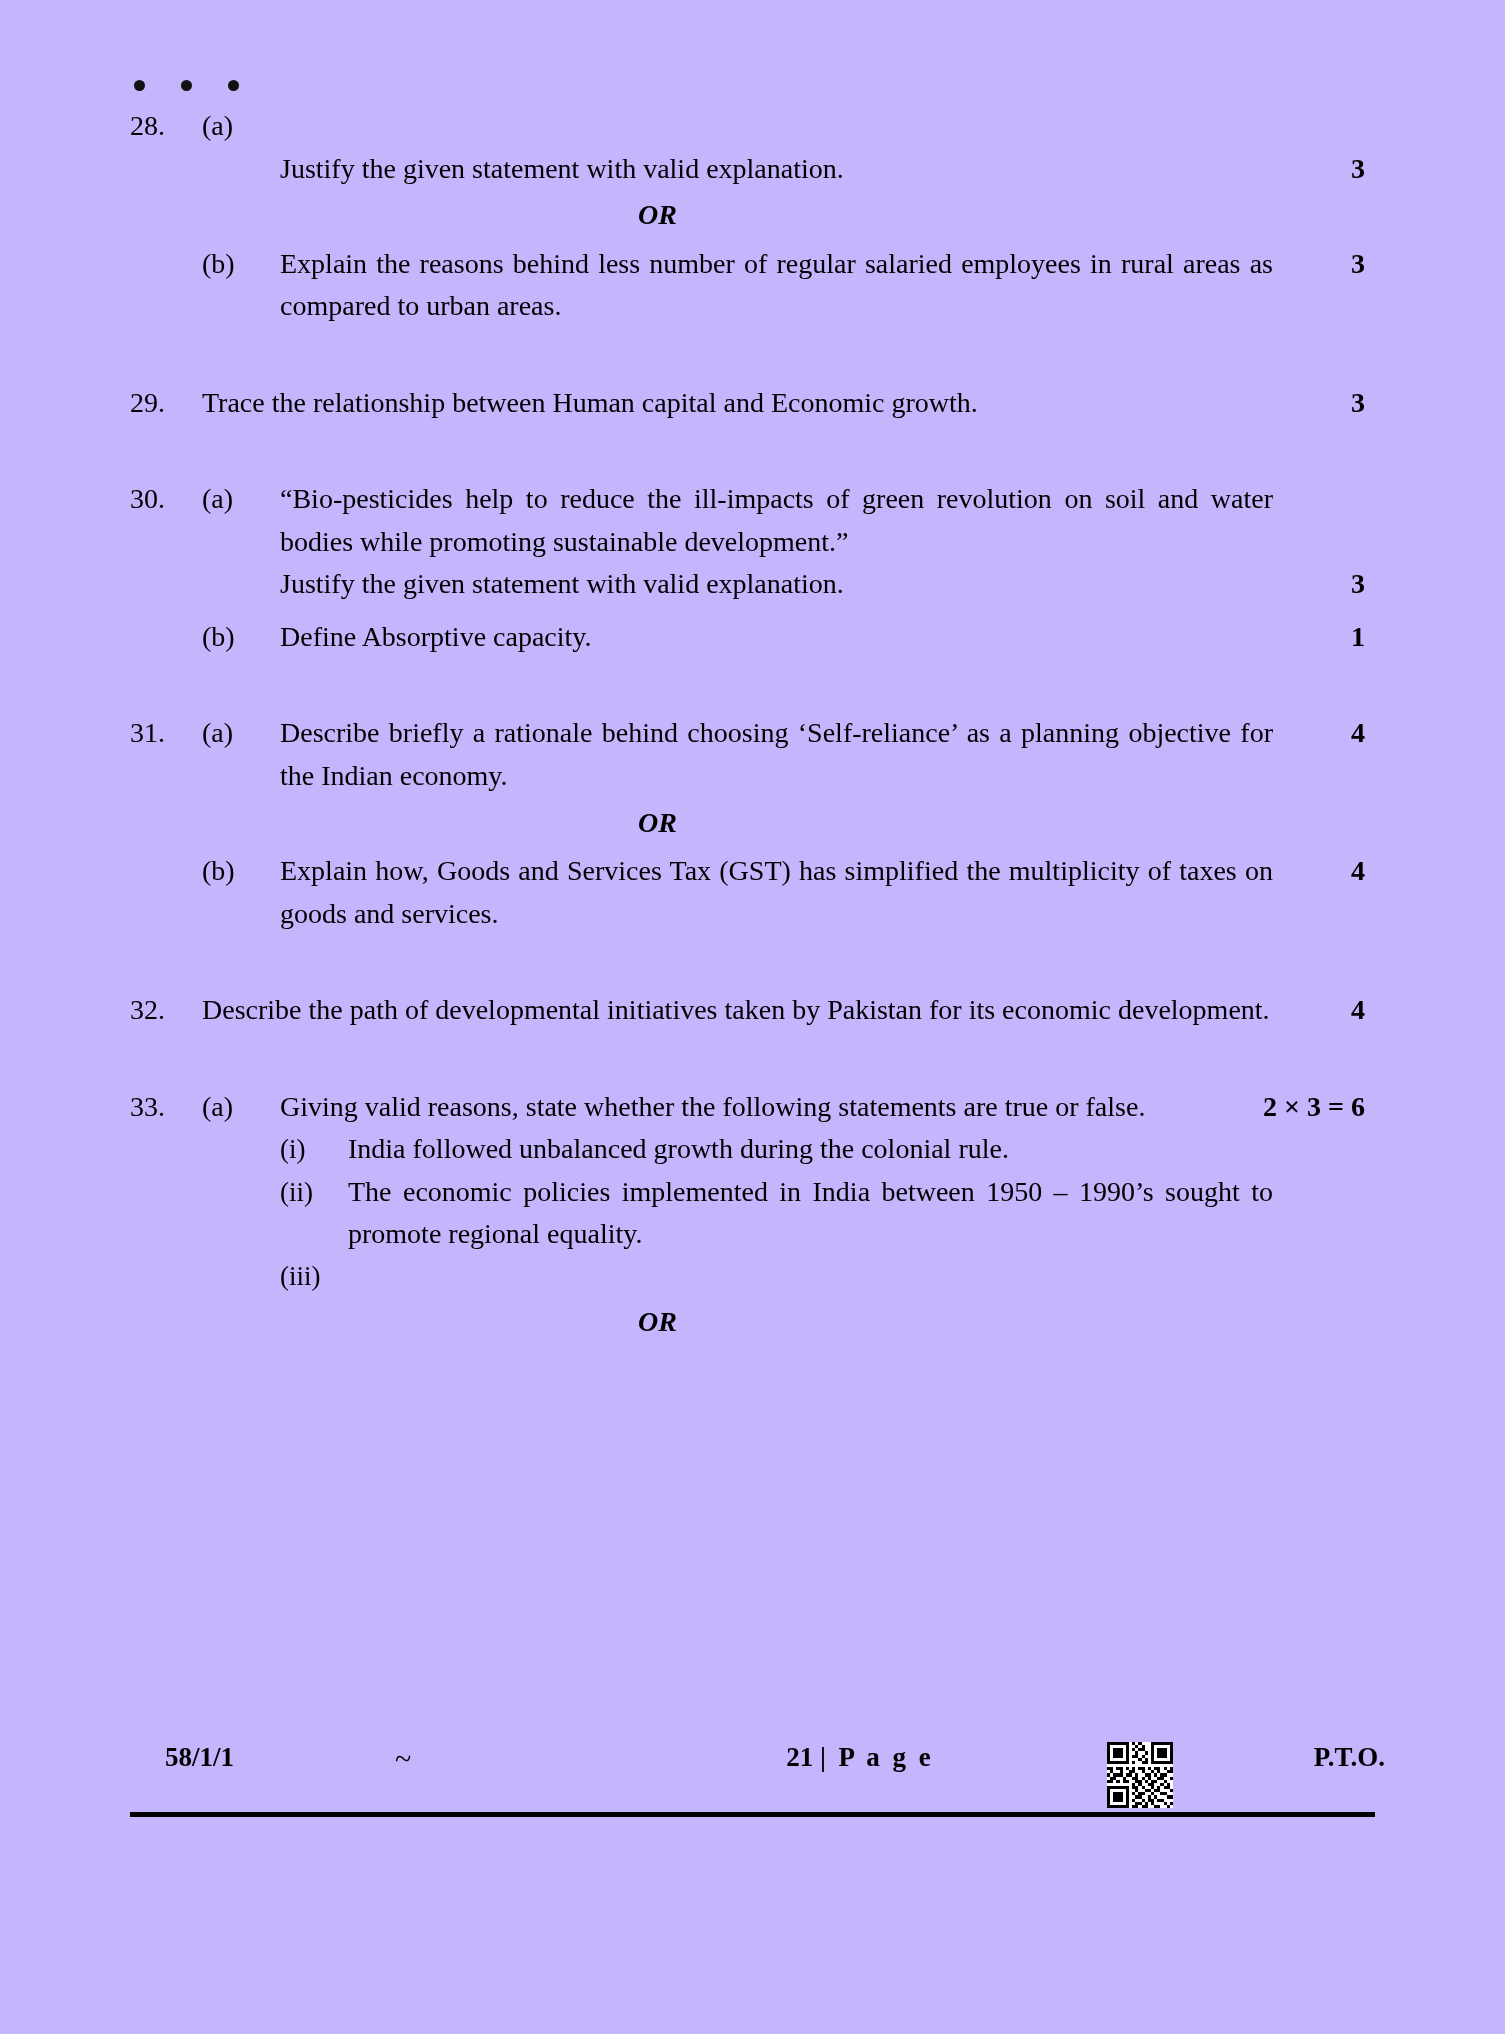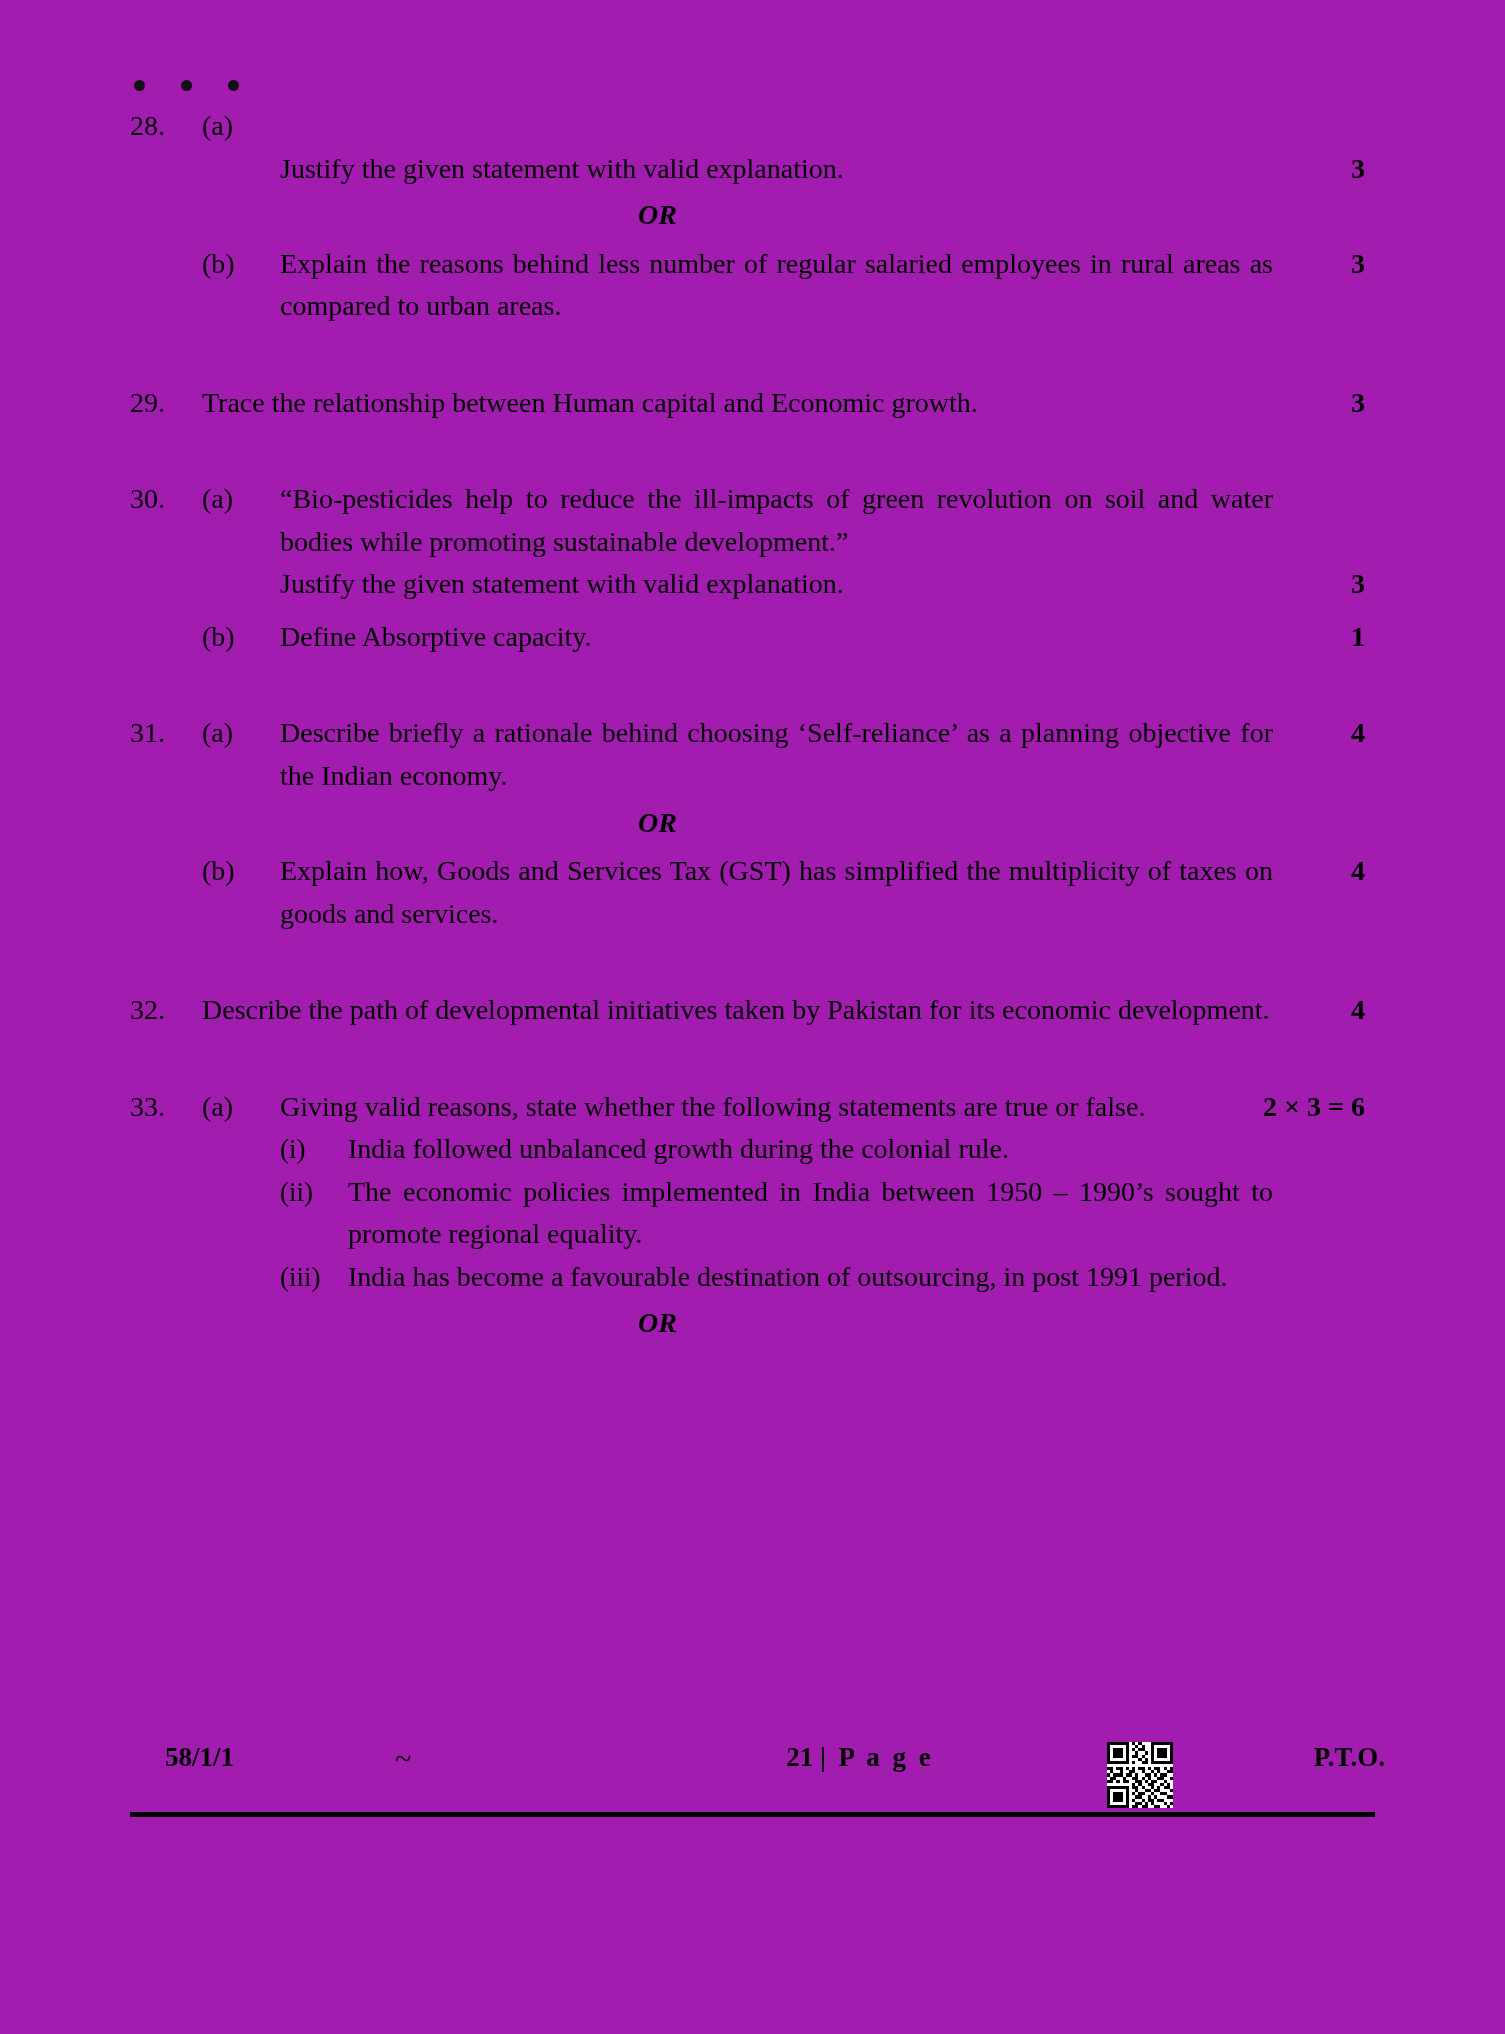--- a/index.html
+++ b/index.html
@@ -8,21 +8,21 @@
     background: #ffffff;
   }
   body {
     font-family: "Liberation Serif", "DejaVu Serif", serif;
     color: #000000;
   }
   .page {
     position: relative;
     width: 1505px;
     height: 2034px;
-    background: #a21caf;
+    background: #c4b5fd;
     overflow: hidden;
     box-sizing: border-box;
   }
   .content {
     position: absolute;
     left: 130px;
     top: 80px;
     width: 1235px;
   }
 
@@ -256,21 +256,20 @@
         <div class="sublabel"></div>
         <div class="romanlabel">(ii)</div>
         <div class="body">The economic policies implemented in India between 1950 – 1990’s sought to promote regional equality.</div>
         <div class="marks"></div>
       </div>
 
       <div class="row">
         <div class="qnum"></div>
         <div class="sublabel"></div>
         <div class="romanlabel">(iii)</div>
-        <div class="body">India has become a favourable destination of outsourcing, in post 1991 period.</div>
         <div class="marks"></div>
       </div>
 
       <div class="or">OR</div>
     </div>
 
   </div>
 
   <div class="footer-rule"></div>
 

